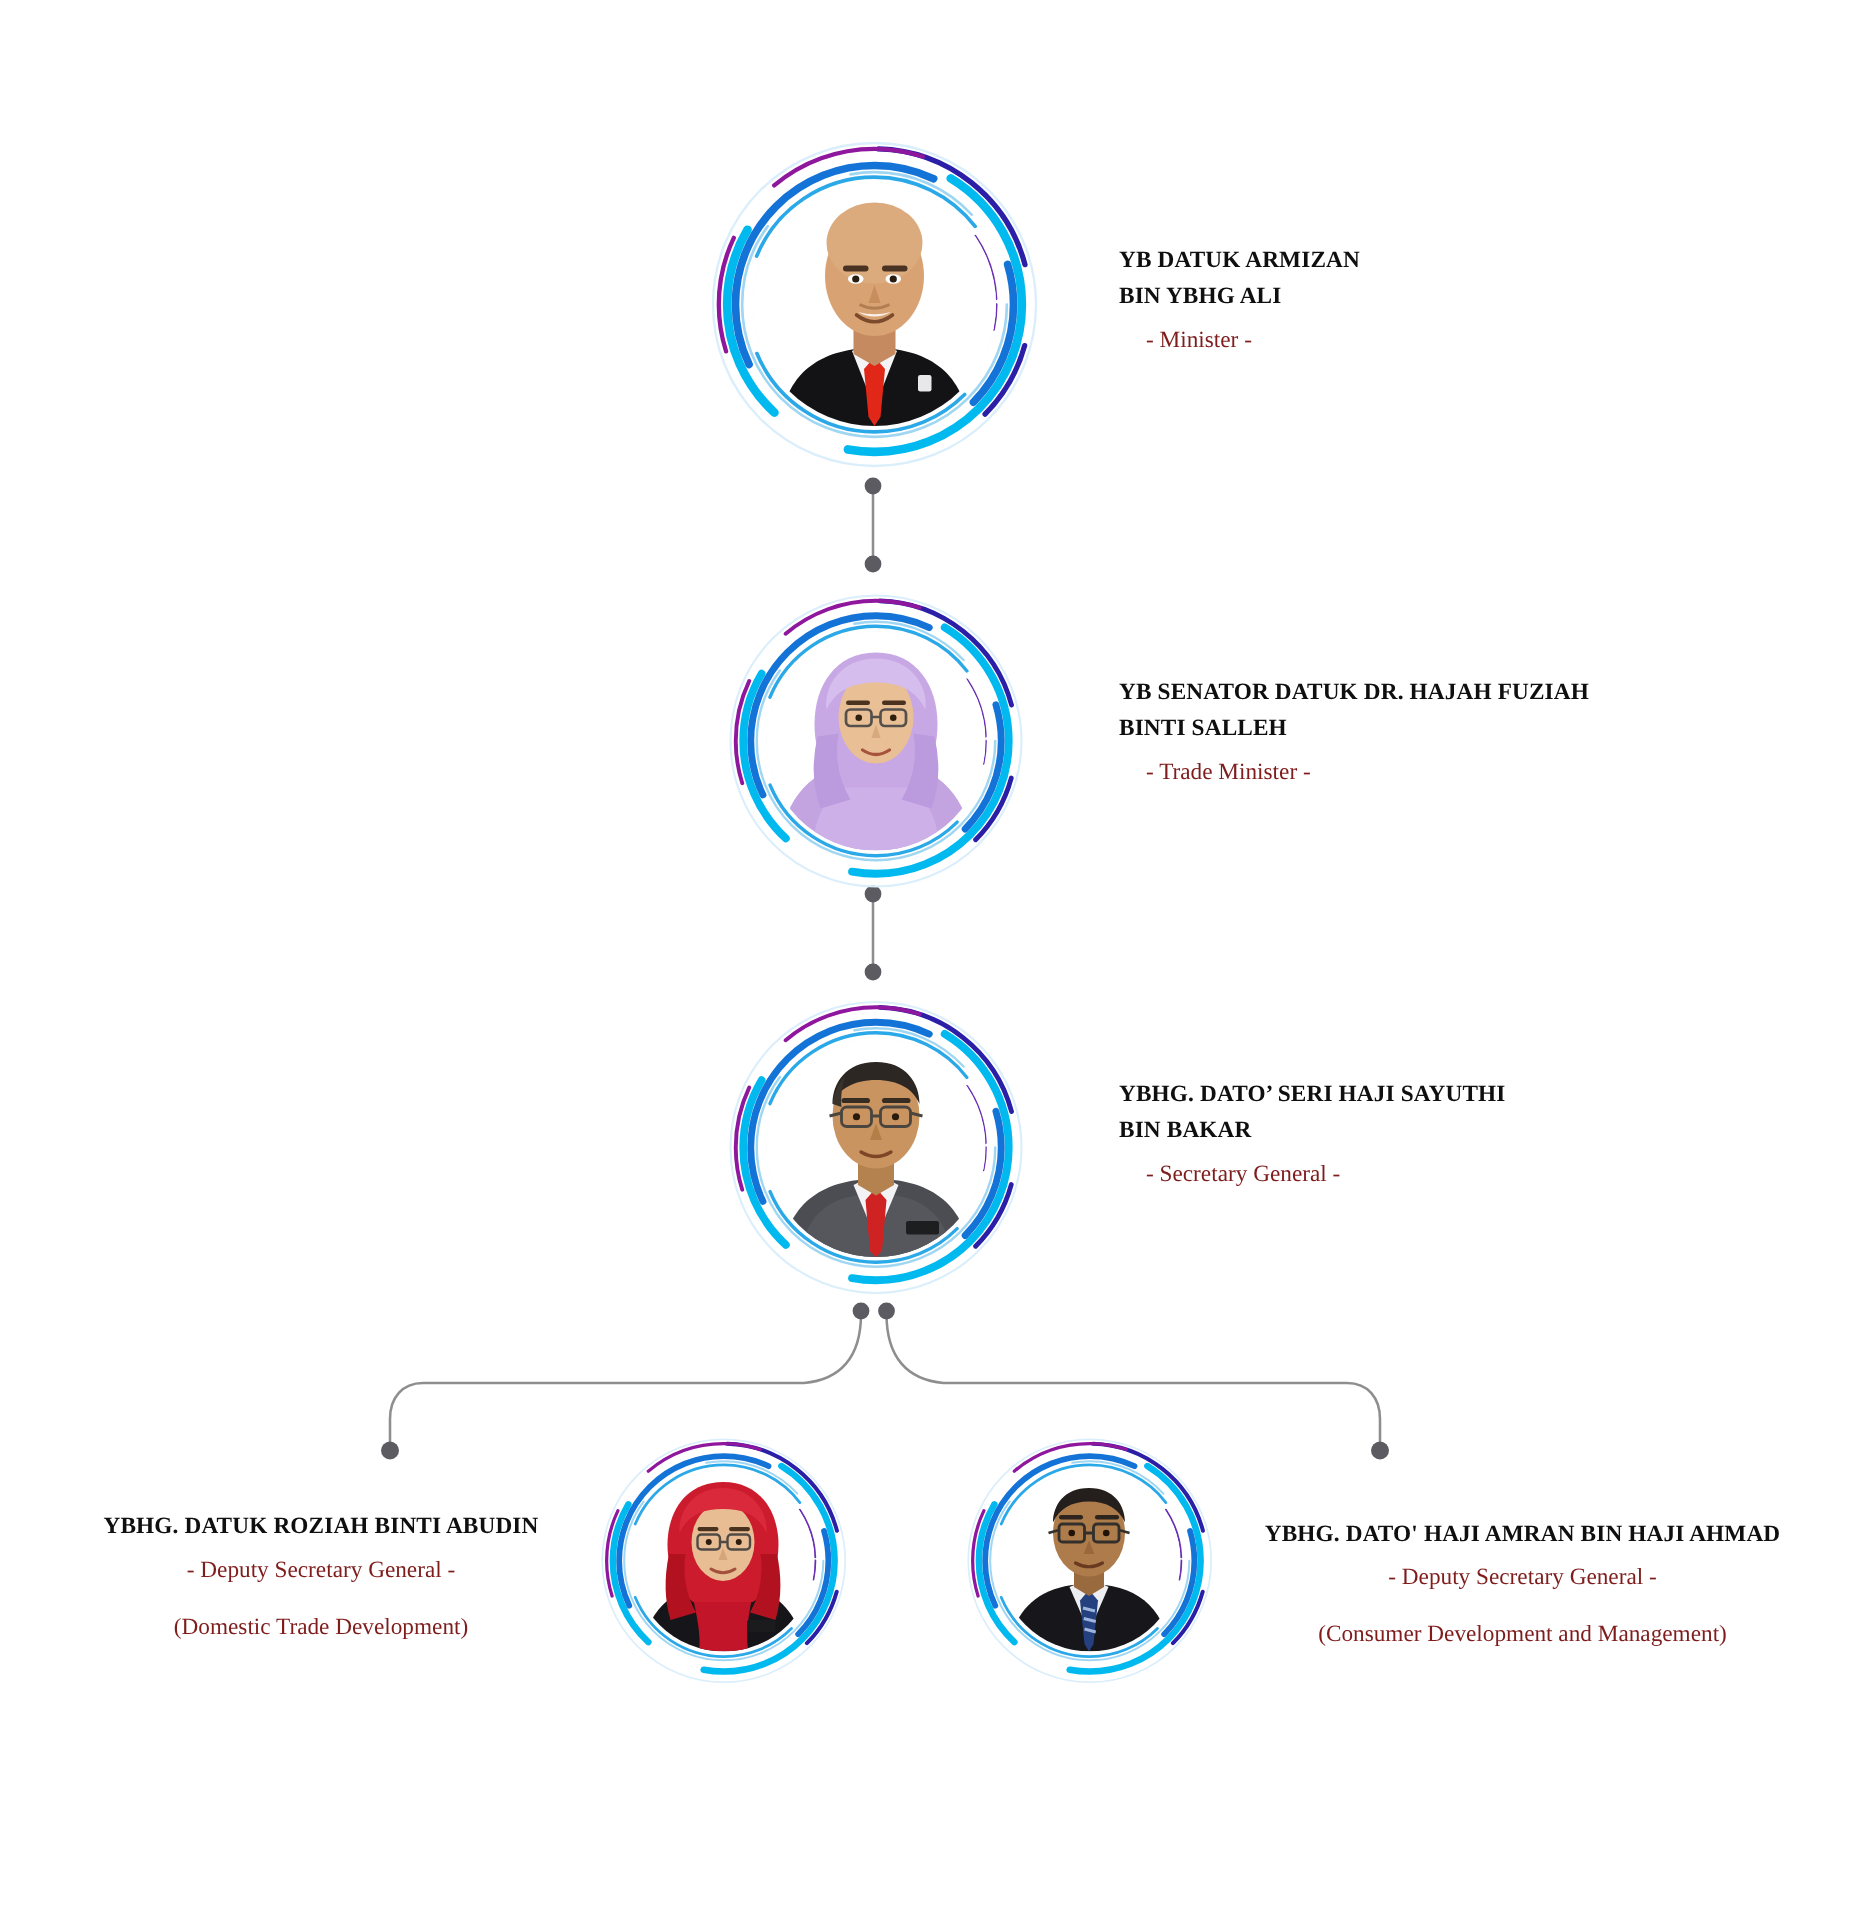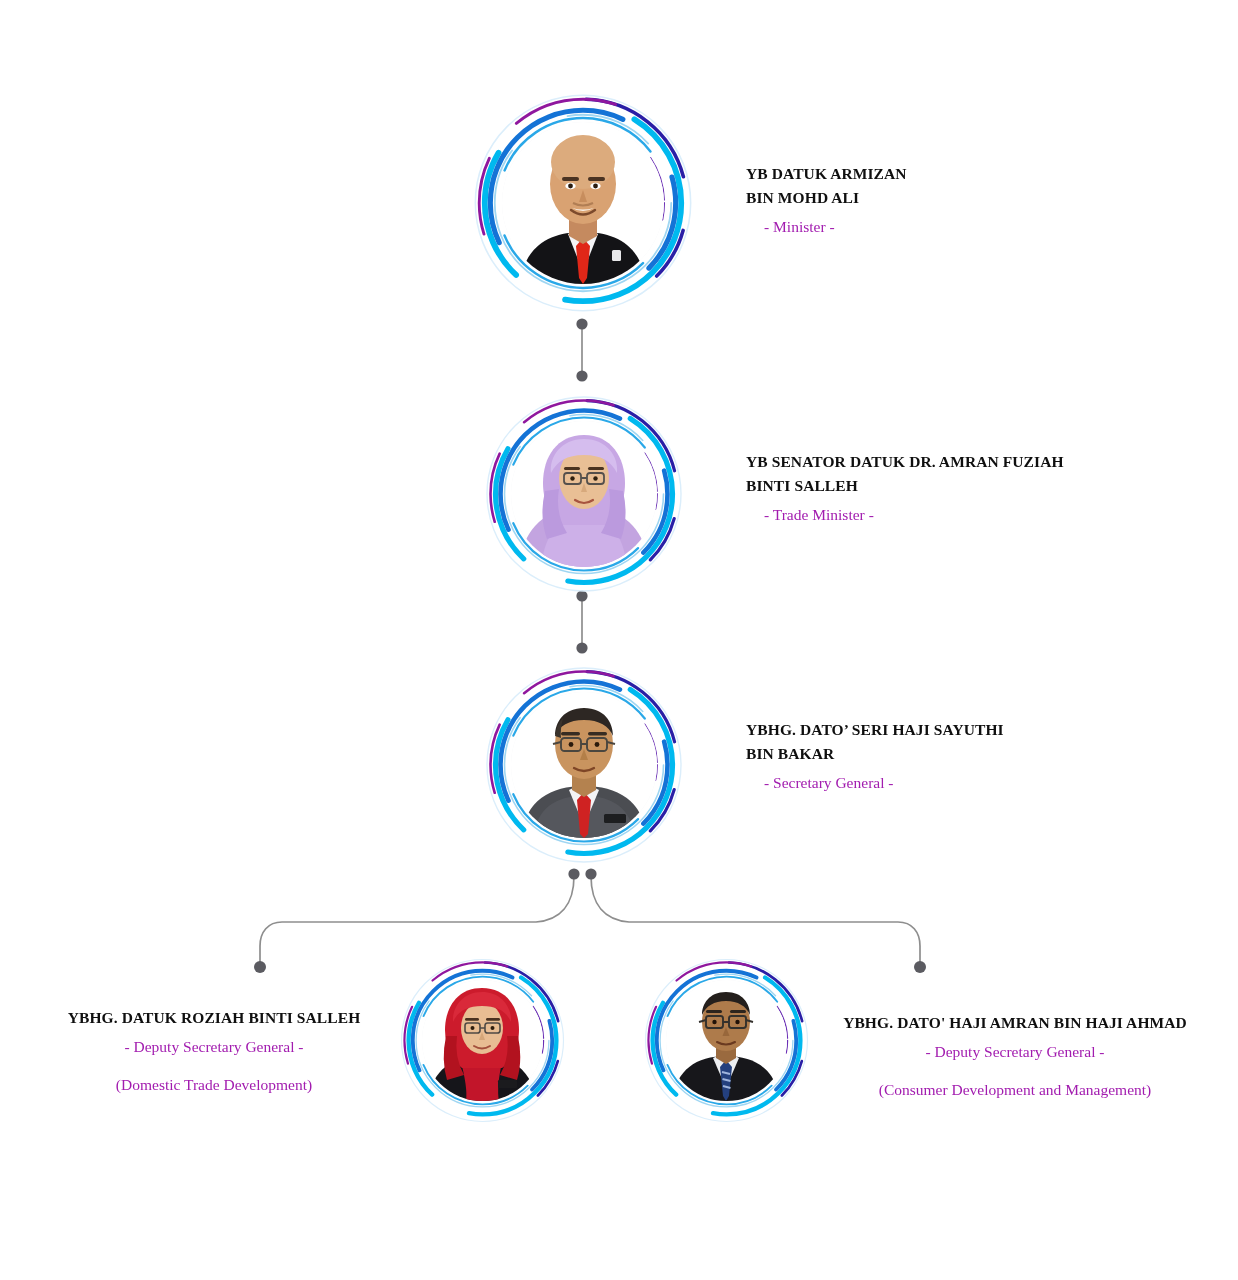--- a/index.html
+++ b/index.html
@@ -38,21 +38,21 @@
   .label .nm {
     font-weight: bold;
     font-size: 15.5px;
     line-height: 1.55;
     letter-spacing: .1px;
     color: #0f0f0f;
   }
   .label .role {
     font-size: 15.5px;
     line-height: 1.42;
-    color: #a21caf;
+    color: #7f1d1d;
     margin-top: 6px;
   }
   .label .role .sub { display: block; margin-top: 16px; }
   .label.left  { text-align: left; }
   .label.ctr   { text-align: center; }
 
   .label.leftrole .role { padding-left: 18px; }
 </style>
 </head>
 <body>
@@ -139,21 +139,21 @@
         <path d="M81 68 l-4 12 h8 Z" fill="#c08657" opacity=".75"></path>
         <path d="M69 88 q12 9 24 0" stroke="#7c4a2c" stroke-width="2.4" fill="none" stroke-linecap="round"></path>
         <path d="M70 86 q11 6 22 0 q-11 3 -22 0" fill="#ffffff" opacity=".85"></path>
 
         <path d="M71 81 q10 5 20 0" stroke="#8a5a36" stroke-width="2" fill="none" opacity=".5"></path>
       </svg>
     </div>
   </div>
   <div class="label left leftrole" style="left:746px; top:162px; width:420px;">
     <div class="nm">YB DATUK ARMIZAN</div>
-    <div class="nm">BIN MOHD ALI</div>
+    <div class="nm">BIN YBHG ALI</div>
     <div class="role">- Minister -</div>
   </div>
 
   <div class="node" style="left:484px; top:394px; width:200px; height:200px;">
     <div class="ring-wrap">
       <svg width="200" height="200" viewBox="0 0 200 200">
           <use href="#ring-art"></use>
         </svg>
     </div>
     <div class="photo" style="left:27px; top:27px; width:146px; height:146px;">
@@ -182,21 +182,21 @@
 
         <rect x="53" y="46" width="16" height="3" rx="1.5" fill="#4b331f"></rect>
         <rect x="77" y="46" width="16" height="3" rx="1.5" fill="#4b331f"></rect>
 
         <path d="M73 62 l-3 9 h6 Z" fill="#cf9f72" opacity=".7"></path>
         <path d="M64 79 q9 6 18 0" stroke="#a7543f" stroke-width="2.2" fill="none" stroke-linecap="round"></path>
       </svg>
     </div>
   </div>
   <div class="label left leftrole" style="left:746px; top:450px; width:460px;">
-    <div class="nm">YB SENATOR DATUK DR. AMRAN FUZIAH</div>
+    <div class="nm">YB SENATOR DATUK DR. HAJAH FUZIAH</div>
     <div class="nm">BINTI SALLEH</div>
     <div class="role">- Trade Minister -</div>
   </div>
 
   <div class="node" style="left:484px; top:665px; width:200px; height:200px;">
     <div class="ring-wrap">
       <svg width="200" height="200" viewBox="0 0 200 200">
           <use href="#ring-art"></use>
         </svg>
     </div>
@@ -276,21 +276,21 @@
         <circle cx="50.5" cy="48" r="2" fill="#2e1d0e"></circle>
         <circle cx="70.5" cy="48" r="2" fill="#2e1d0e"></circle>
         <rect x="43" y="38" width="14" height="2.8" rx="1.4" fill="#4a3220"></rect>
         <rect x="64" y="38" width="14" height="2.8" rx="1.4" fill="#4a3220"></rect>
         <path d="M60 52 l-3 8 h6 Z" fill="#cd9c6e" opacity=".7"></path>
         <path d="M52 66 q8 5 16 0" stroke="#a34f3c" stroke-width="2" fill="none" stroke-linecap="round"></path>
       </svg>
     </div>
   </div>
   <div class="label ctr" style="left:28px; top:1006px; width:372px;">
-    <div class="nm">YBHG. DATUK ROZIAH BINTI SALLEH</div>
+    <div class="nm">YBHG. DATUK ROZIAH BINTI ABUDIN</div>
     <div class="role">
       <span>- Deputy Secretary General -</span>
       <span class="sub">(Domestic Trade Development)</span>
     </div>
   </div>
 
   <div class="node" style="left:643px; top:957px; width:167px; height:167px;">
     <div class="ring-wrap">
       <svg width="167" height="167" viewBox="0 0 200 200">
           <use href="#ring-art"></use>

